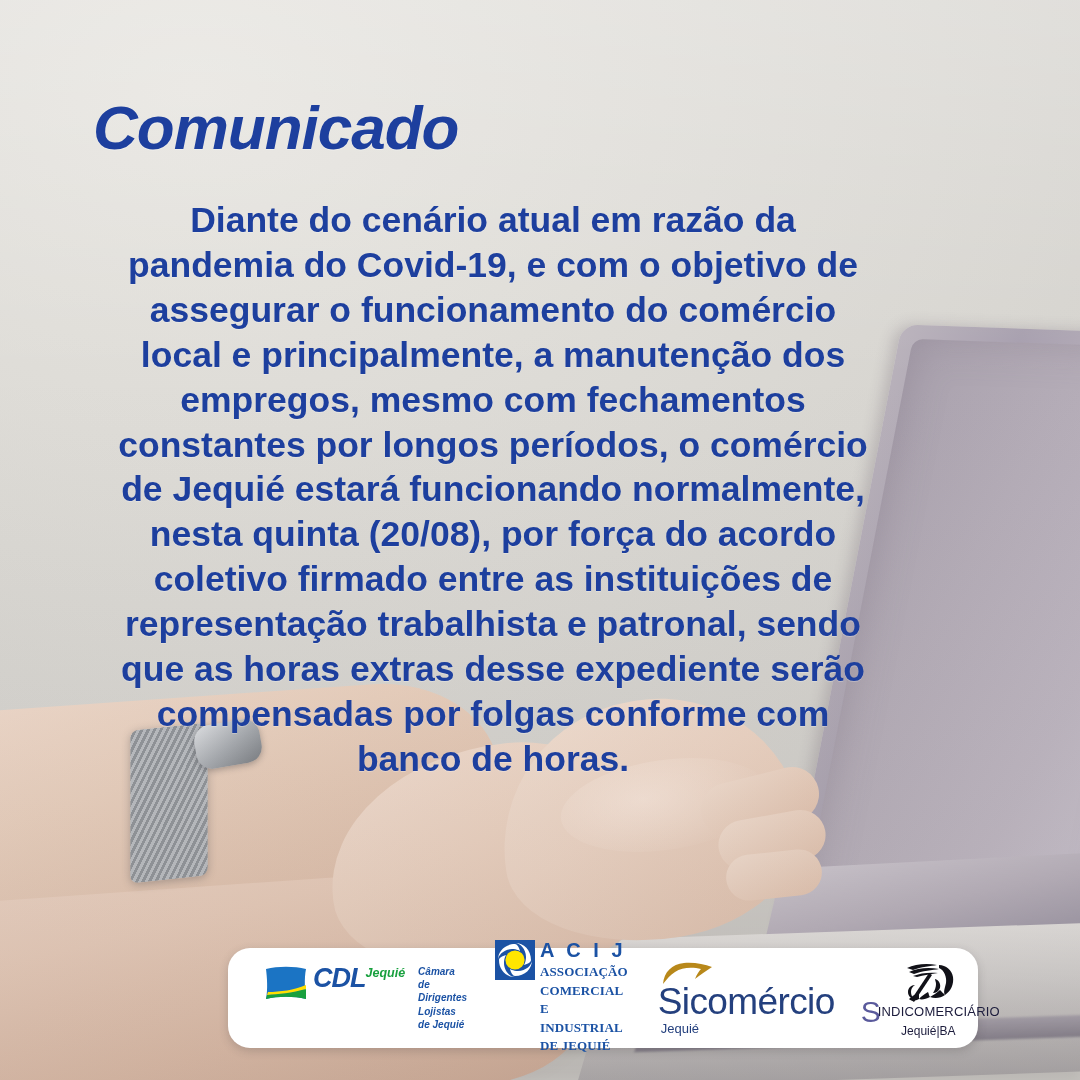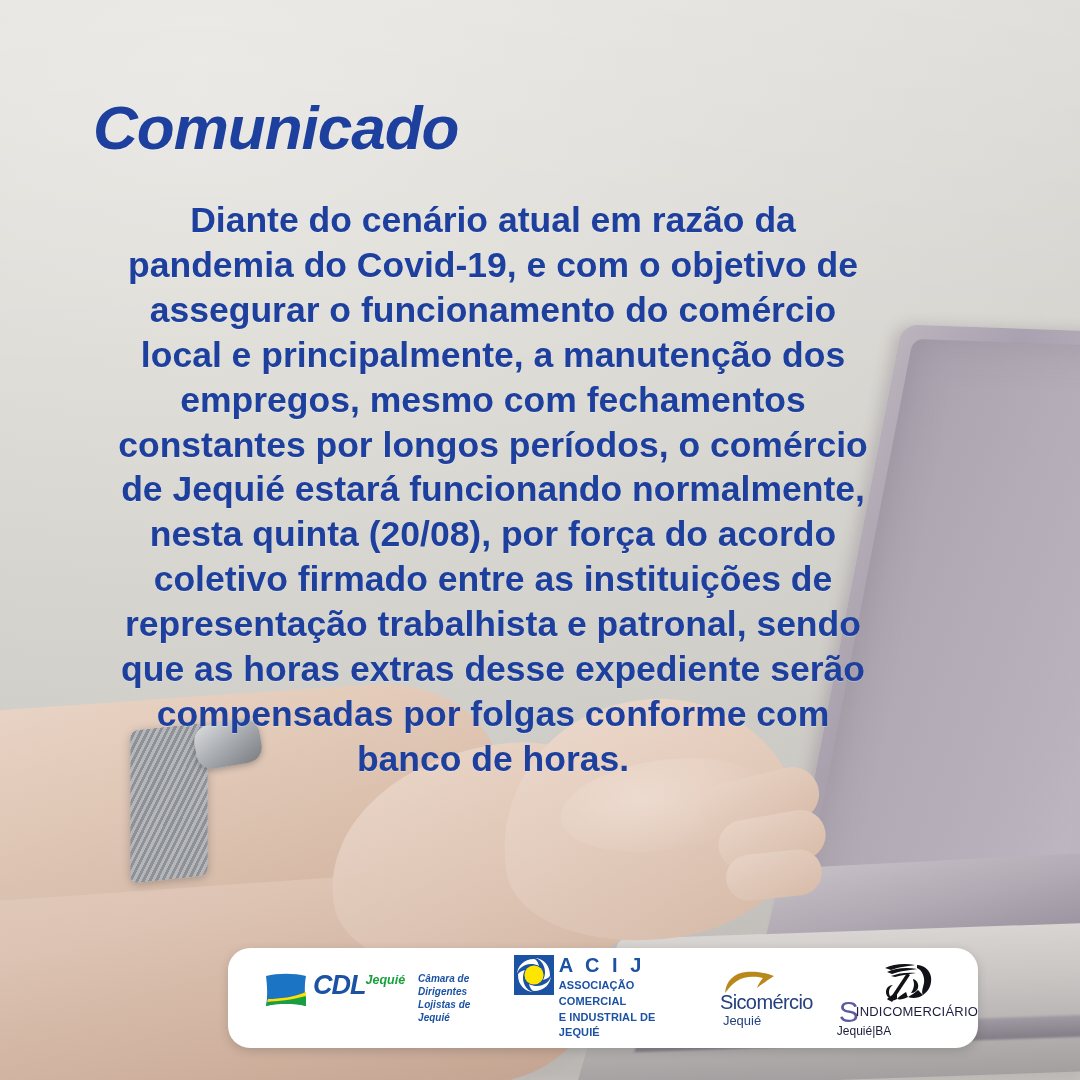--- a/index.html
+++ b/index.html
@@ -144,36 +144,36 @@
   .cdl-top{font-size:27px;font-weight:800;font-style:italic;color:#1b52a4;letter-spacing:-1px;}
   .cdl-sub{font-size:12.5px;font-weight:800;font-style:italic;color:#18a03e;margin-top:2px;}
   .cdl-desc{margin-left:13px;font-size:10px;font-weight:800;font-style:italic;
     color:#1b52a4;line-height:1.32;white-space:pre-line;}
 
   
   .logo-acij{margin-left:28px;}
   .acij-mark{width:40px;height:40px;margin-right:5px;}
   .acij-txt{display:flex;flex-direction:column;line-height:1;}
   .acij-top{font-size:20px;font-weight:800;color:#1b52a4;letter-spacing:3.5px;}
-  .acij-sub{font-size:11px;font-weight:800;color:#1b52a4;letter-spacing:.1px;
-    line-height:1.42;margin-top:3px;white-space:pre-line;}
+  .acij-sub{font-size:13px;font-weight:800;color:#1b52a4;letter-spacing:.1px;
+    line-height:1.42;margin-top:3px;white-space:pre-line;font-family:Liberation Serif, serif;}
 
   
   .logo-sico{margin-left:30px;flex-direction:column;align-items:flex-start;}
   .sico-hook{width:54px;height:24px;margin-left:4px;margin-bottom:-2px;}
-  .sico-name{font-size:20px;font-weight:400;color:#24407e;letter-spacing:-.6px;line-height:1;}
+  .sico-name{font-size:37px;font-weight:400;color:#24407e;letter-spacing:-.6px;line-height:1;}
   .sico-city{font-size:13px;font-weight:400;color:#24407e;margin-top:2px;margin-left:3px;line-height:1;}
 
   
   .logo-sind{margin-left:26px;flex-direction:column;align-items:center;}
   .sind-head{width:62px;height:44px;margin-bottom:-4px;}
   .sind-row{display:flex;align-items:center;}
   .sind-s{font-size:30px;color:#5a5a9c;line-height:.85;margin-right:-3px;}
   .sind-name{font-size:13px;font-weight:500;color:#1c1c3c;letter-spacing:.2px;line-height:1;}
-  .sind-city{font-size:12px;color:#1c1c3c;text-align:left;width:100%;padding-right:4px;margin-top:1px;line-height:1;}
+  .sind-city{font-size:12px;color:#1c1c3c;text-align:center;width:100%;padding-right:4px;margin-top:1px;line-height:1;}
 </style>
 </head>
 <body>
 
 <div id="stage">
 
   <div class="bg"></div>
   <div class="desk"></div>
 
   <div class="laptop-lid"></div>

